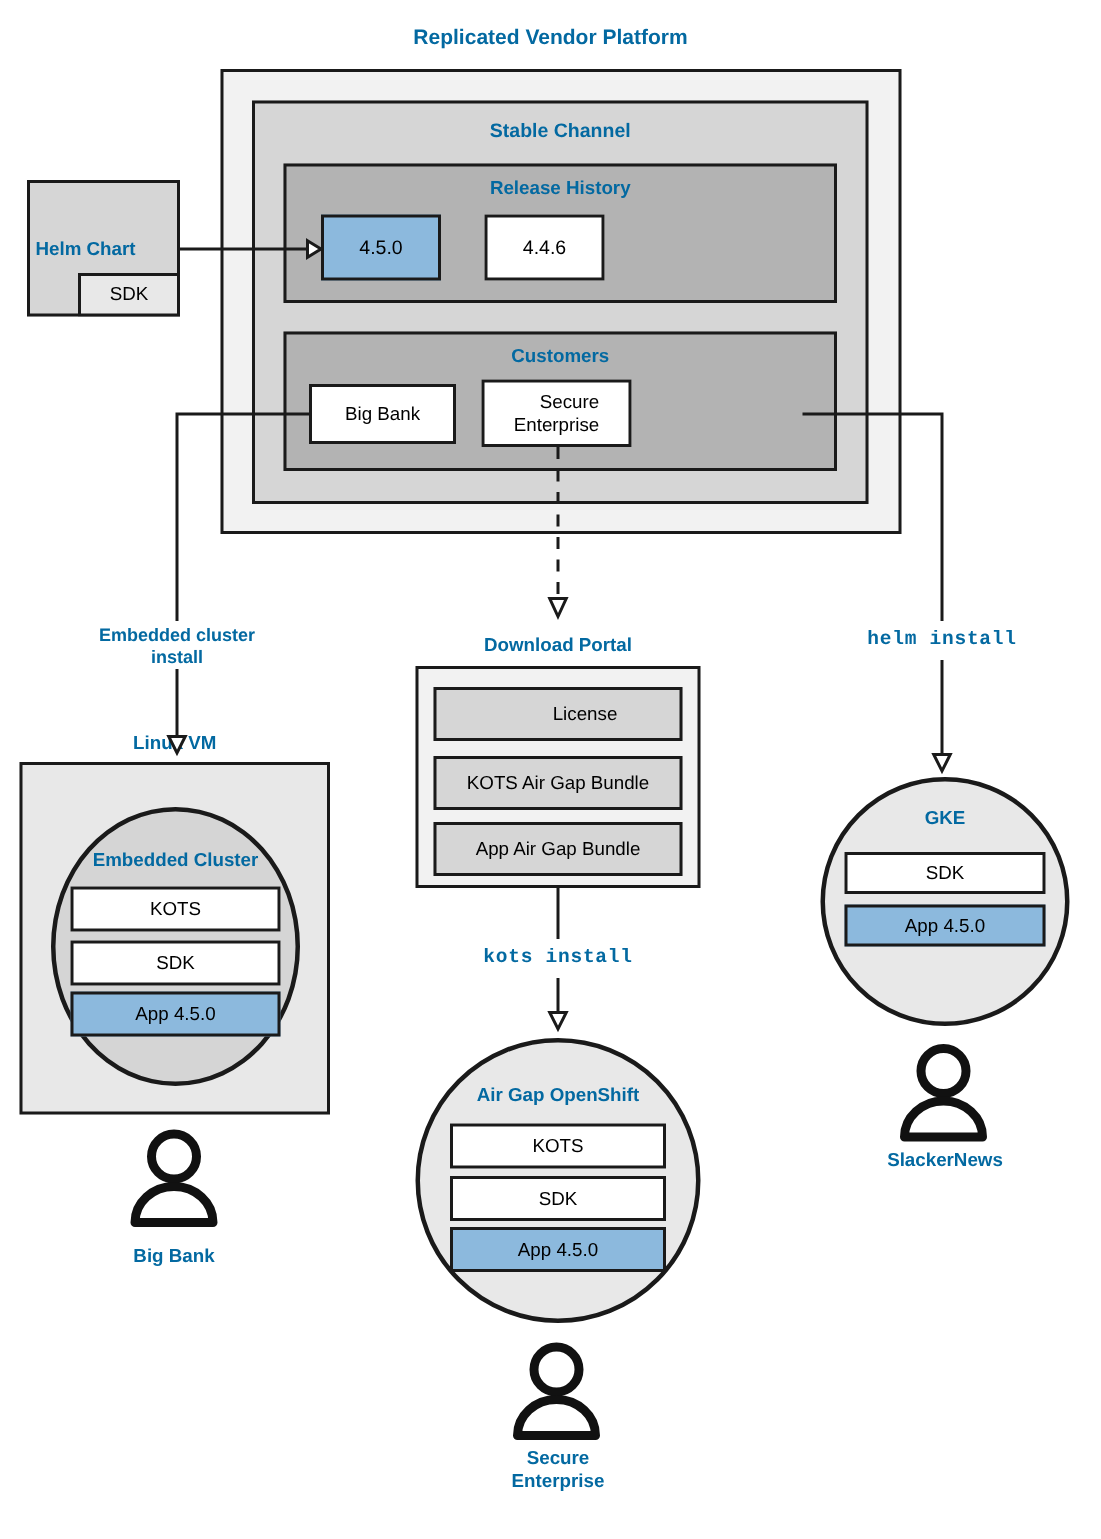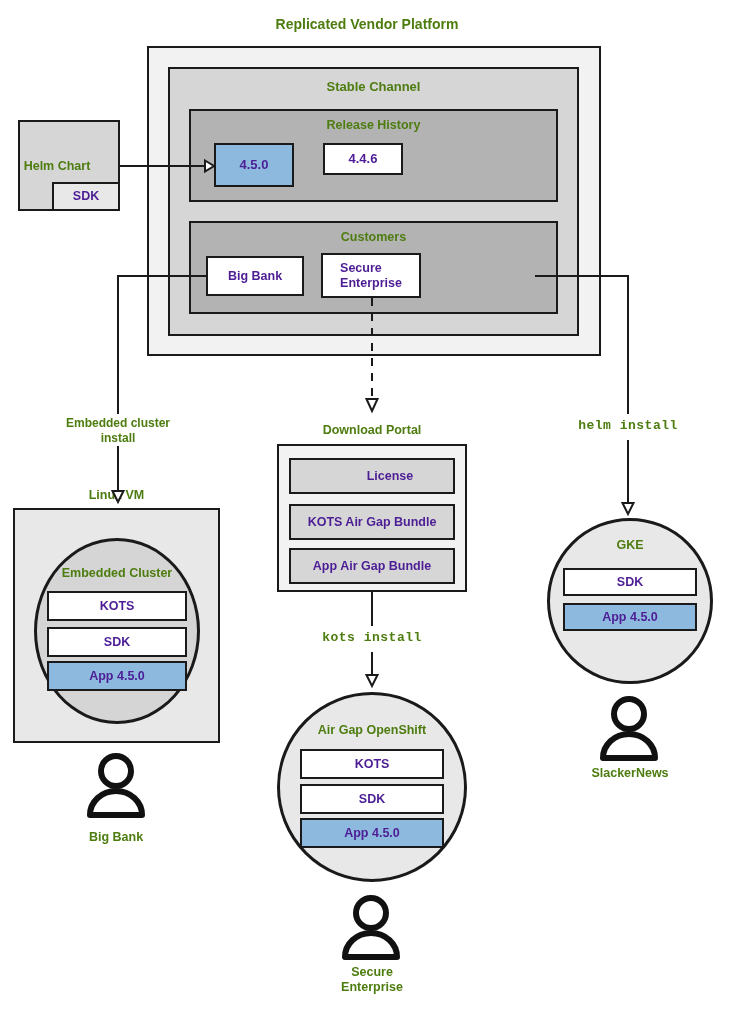--- a/index.html
+++ b/index.html
@@ -1,35 +1,35 @@
 <!DOCTYPE html>
 <html><head>
 <meta charset="utf-8">
 <style>
   html,body{margin:0;padding:0;background:#ffffff;}
   body{width:734px;height:1026px;position:relative;
        font-family:"Liberation Sans", sans-serif;
        -webkit-font-smoothing:antialiased;}
   .stage{position:absolute;left:0;top:0;width:734px;height:1026px;overflow:hidden;}
 
-  .lbl{position:absolute;font-weight:bold;color:#4d7c0f;text-align:center;
+  .lbl{position:absolute;font-weight:bold;color:#0369a1;text-align:center;
        line-height:1.22;white-space:pre-line;}
 
   .box{position:absolute;box-sizing:border-box;border:2px solid #1a1a1a;}
   .fill-outer{background:#f2f2f2;}
   .fill-mid{background:#d6d6d6;}
   .fill-dark{background:#b3b3b3;}
   .fill-white{background:#ffffff;}
   .fill-lgray{background:#e8e8e8;}
   .fill-gray{background:#d5d5d5;}
   .fill-blue{background:#8cb9dd;border-color:#2f6ea5;color:#14416b;}
 
   .cell{position:absolute;box-sizing:border-box;border:2px solid #1a1a1a;
         display:flex;align-items:center;justify-content:center;
-        font-weight:bold;color:#4c1d95;text-align:left;line-height:1.18;
+        font-weight:normal;color:#000000;text-align:right;line-height:1.18;
         white-space:pre-line;}
 
   .circle{position:absolute;box-sizing:border-box;border:3px solid #1a1a1a;
           border-radius:50%;}
 
   .mono{font-family:"Liberation Mono", monospace;font-weight:bold;letter-spacing:0.5px;}
 
   svg.overlay{position:absolute;left:0;top:0;width:734px;height:1026px;
               pointer-events:none;overflow:visible;}
 </style>
@@ -42,21 +42,21 @@
 
   <div class="box fill-outer" style="left:147px;top:46px;width:454px;height:310px;"></div>
 
   <div class="box fill-mid" style="left:168px;top:67px;width:411px;height:269px;"></div>
   <div class="lbl" style="left:188px;top:79px;width:371px;font-size:13px;">Stable Channel</div>
 
   <div class="box fill-dark" style="left:189px;top:109px;width:369px;height:93px;"></div>
   <div class="lbl" style="left:189px;top:118px;width:369px;font-size:12.5px;">Release History</div>
 
   <div class="cell fill-blue" style="left:214px;top:143px;width:80px;height:44px;font-size:13px;">4.5.0</div>
-  <div class="cell fill-white" style="left:323px;top:143px;width:80px;height:32px;font-size:13px;">4.4.6</div>
+  <div class="cell fill-white" style="left:323px;top:143px;width:80px;height:44px;font-size:13px;">4.4.6</div>
 
   <div class="box fill-dark" style="left:189px;top:221px;width:369px;height:93px;"></div>
   <div class="lbl" style="left:189px;top:230px;width:369px;font-size:12.5px;">Customers</div>
 
   <div class="cell fill-white" style="left:206px;top:256px;width:98px;height:40px;font-size:12.5px;">Big Bank</div>
   <div class="cell fill-white" style="left:321px;top:253px;width:100px;height:45px;font-size:12.5px;">Secure
 Enterprise</div>
 
   <div class="box fill-mid" style="left:18px;top:120px;width:102px;height:91px;"></div>
   <div class="lbl" style="left:6px;top:159px;width:102px;font-size:12.5px;">Helm Chart</div>

